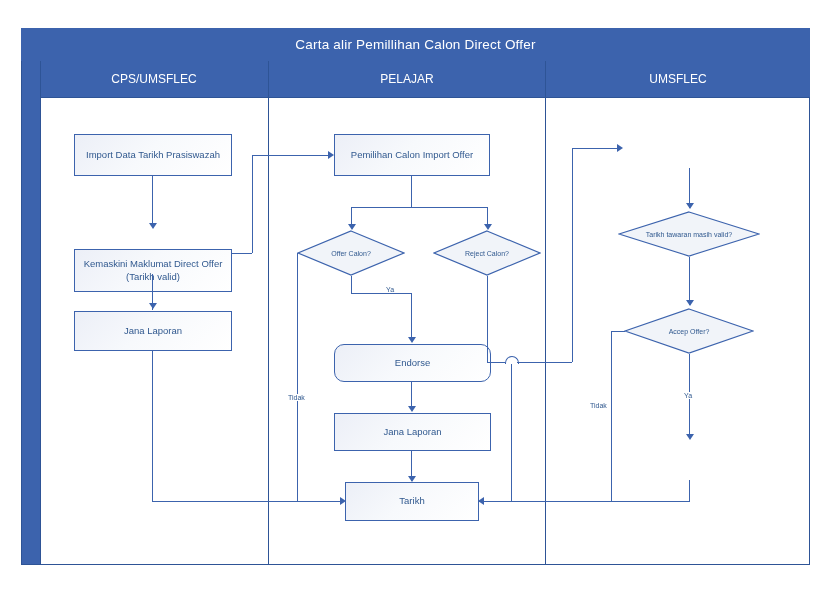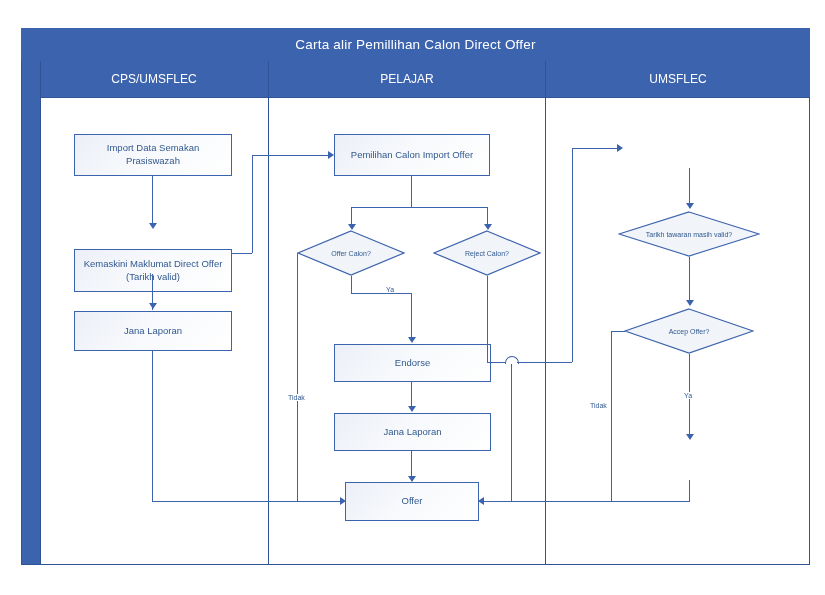--- a/index.html
+++ b/index.html
@@ -87,21 +87,21 @@
 
   <div class="lane-band l1">CPS/UMSFLEC</div>
   <div class="lane-band l2">PELAJAR</div>
   <div class="lane-band l3">UMSFLEC</div>
 
   <div class="lane-sep" style="left:40px;"></div>
   <div class="lane-sep" style="left:268px;"></div>
   <div class="lane-sep" style="left:545px;"></div>
   <div class="lane-line-top"></div>
 
-  <div class="node" style="left:74px;top:134px;width:158px;height:42px;">Import Data Semakan Prasiswazah</div>
+  <div class="node" style="left:74px;top:134px;width:158px;height:42px;">Import Data Tarikh Prasiswazah</div>
 
   <div class="v" style="left:152px;top:176px;height:48px;"></div>
   <div class="arrow-d" style="left:149px;top:223px;"></div>
 
   <div class="node" style="left:74px;top:249px;width:158px;height:43px;">Kemaskini Maklumat Direct Offer (Tarikh valid)</div>
 
   <div class="v" style="left:152px;top:274px;height:36px;"></div>
   <div class="arrow-d" style="left:149px;top:303px;"></div>
 
   <div class="node" style="left:74px;top:311px;width:158px;height:40px;">Jana Laporan</div>
@@ -141,31 +141,31 @@
   <div class="v" style="left:351px;top:276px;height:17px;"></div>
   <div class="h" style="left:351px;top:293px;width:60px;"></div>
   <div class="elabel" style="left:385px;top:286px;">Ya</div>
   <div class="v" style="left:411px;top:293px;height:47px;"></div>
   <div class="arrow-d" style="left:408px;top:337px;"></div>
 
   <div class="v" style="left:297px;top:253px;height:248px;"></div>
   <div class="elabel" style="left:287px;top:394px;">Tidak</div>
   <div class="h" style="left:297px;top:501px;width:45px;"></div>
 
-  <div class="node" style="left:334px;top:344px;width:157px;height:38px;">Endorse</div>
+  <div class="node" style="left:334px;top:344px;width:157px;height:38px;border-radius:10px;">Endorse</div>
 
   <div class="v" style="left:411px;top:382px;height:28px;"></div>
   <div class="arrow-d" style="left:408px;top:406px;"></div>
 
   <div class="node" style="left:334px;top:413px;width:157px;height:38px;">Jana Laporan</div>
 
   <div class="v" style="left:411px;top:451px;height:30px;"></div>
   <div class="arrow-d" style="left:408px;top:476px;"></div>
 
-  <div class="node" style="left:345px;top:482px;width:134px;height:39px;">Offer</div>
+  <div class="node" style="left:345px;top:482px;width:134px;height:39px;">Tarikh</div>
 
   <div class="v" style="left:487px;top:276px;height:86px;"></div>
   <div class="h" style="left:487px;top:362px;width:24px;"></div>
   <div class="v" style="left:511px;top:362px;height:139px;"></div>
   <div class="h" style="left:479px;top:501px;width:33px;"></div>
 
   <div class="h" style="left:491px;top:362px;width:20px;"></div>
   <div class="hop" style="left:505px;top:356px;"></div>
   <div class="h" style="left:517px;top:362px;width:55px;"></div>
 

